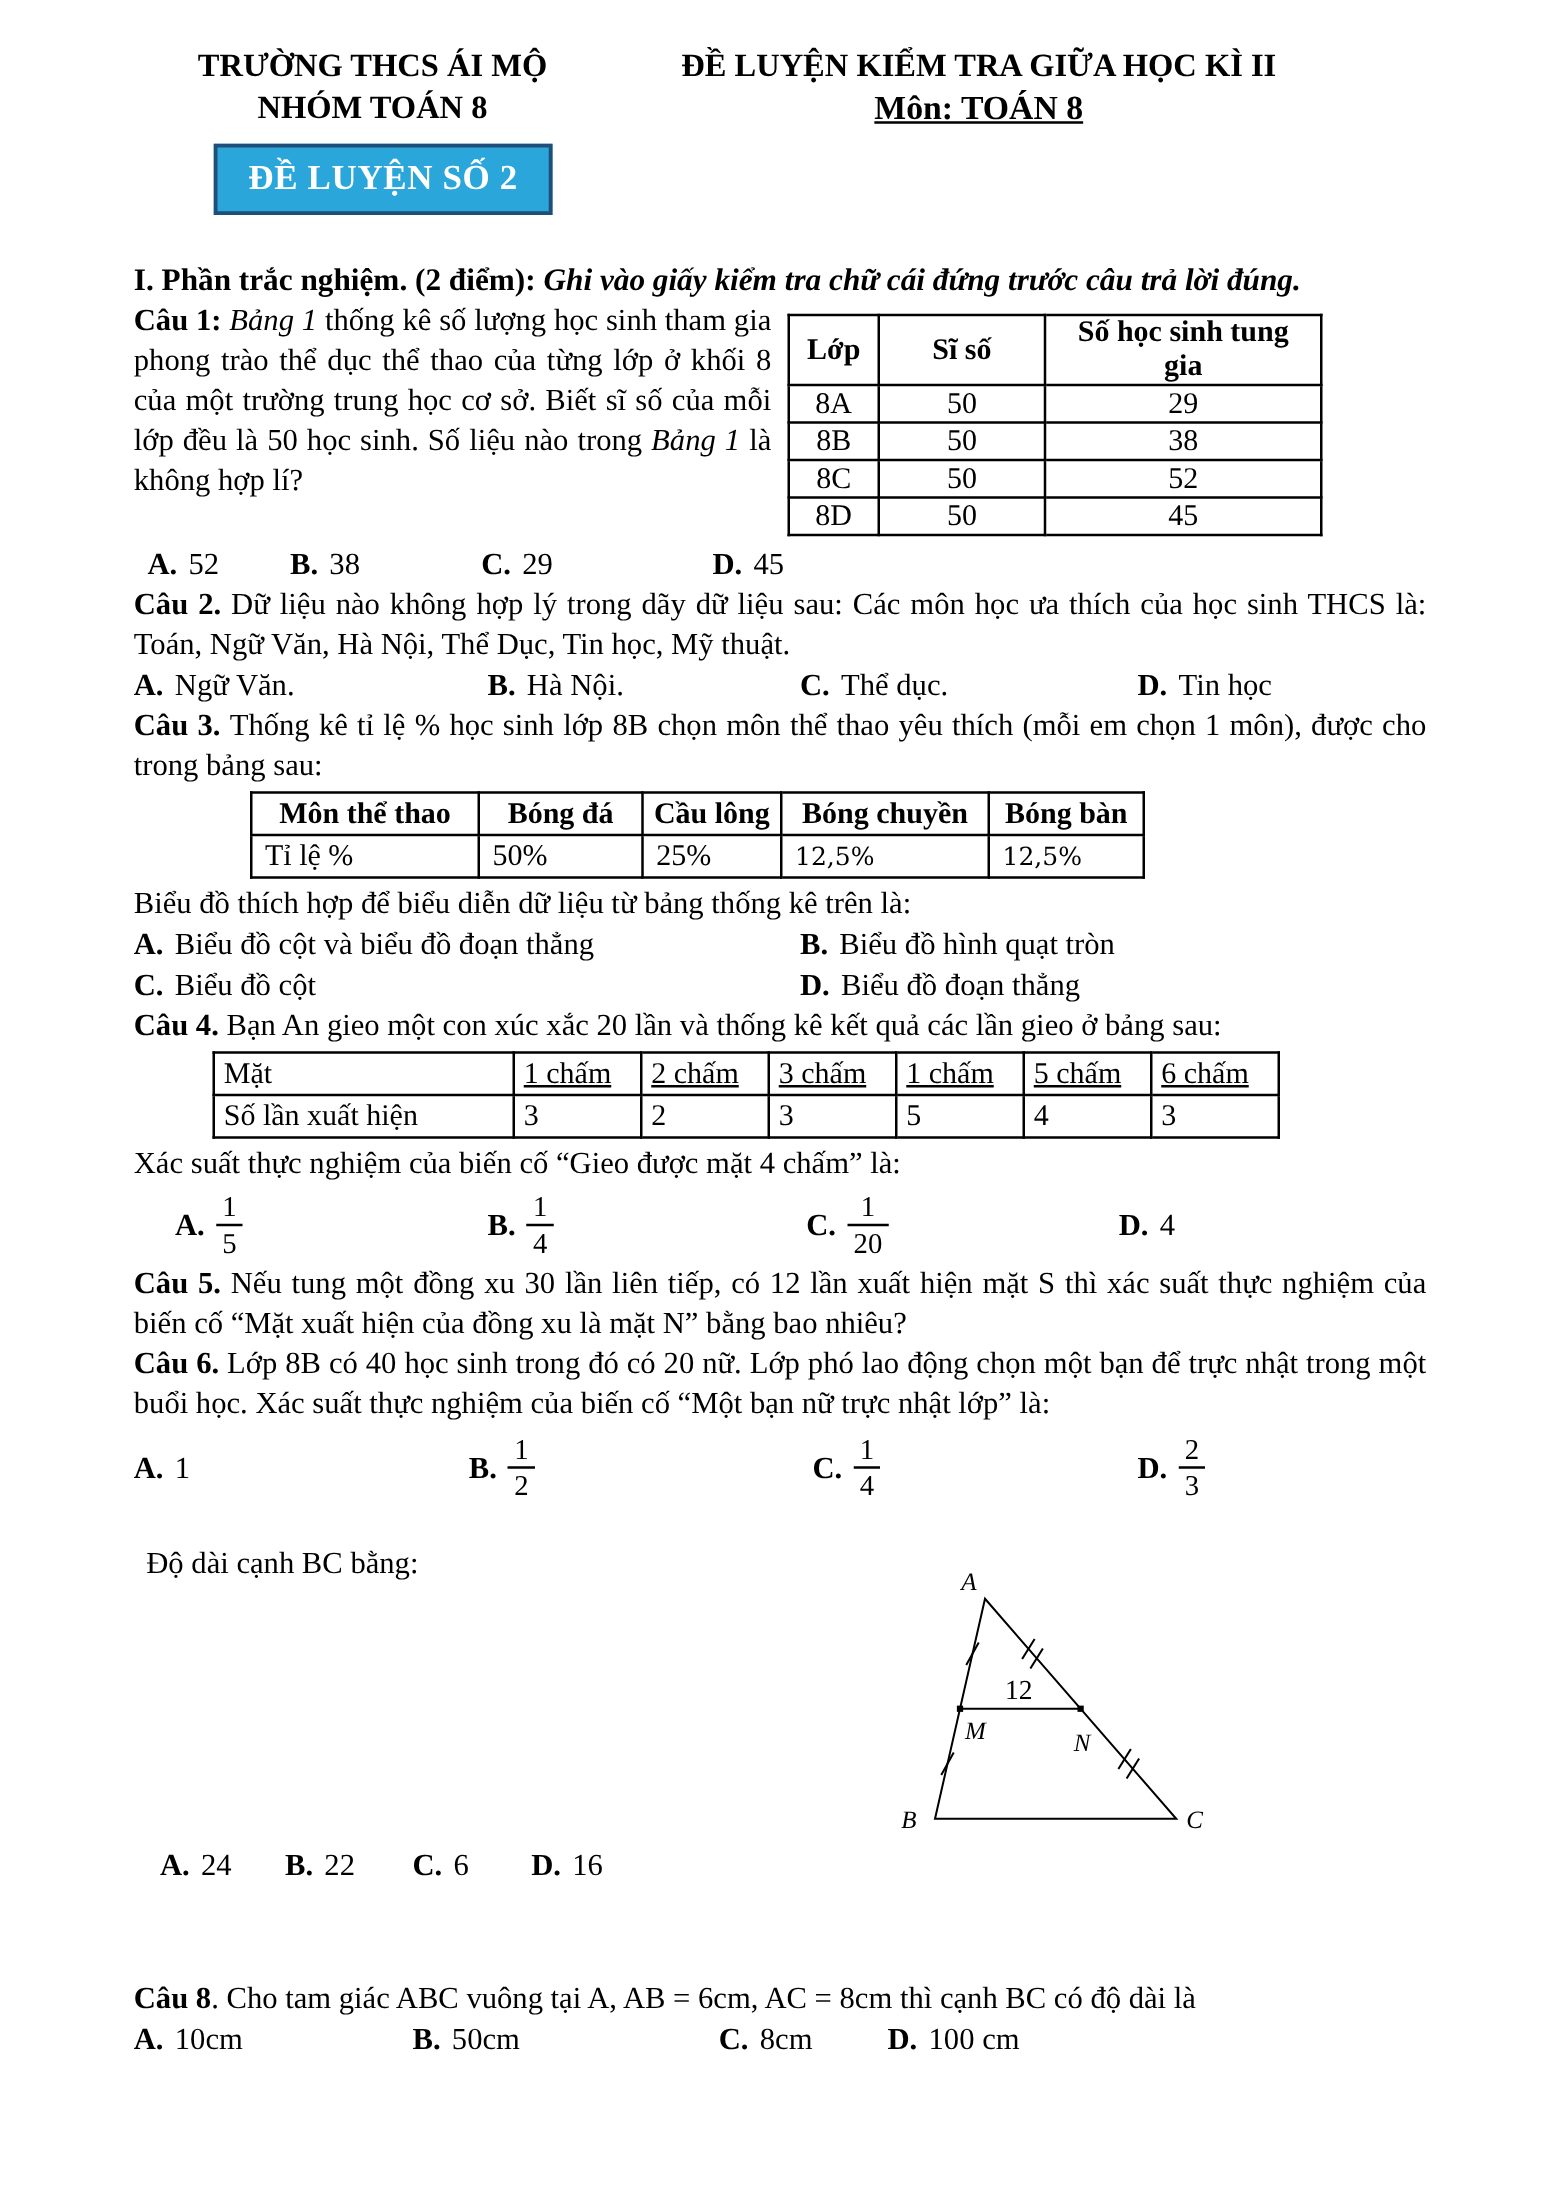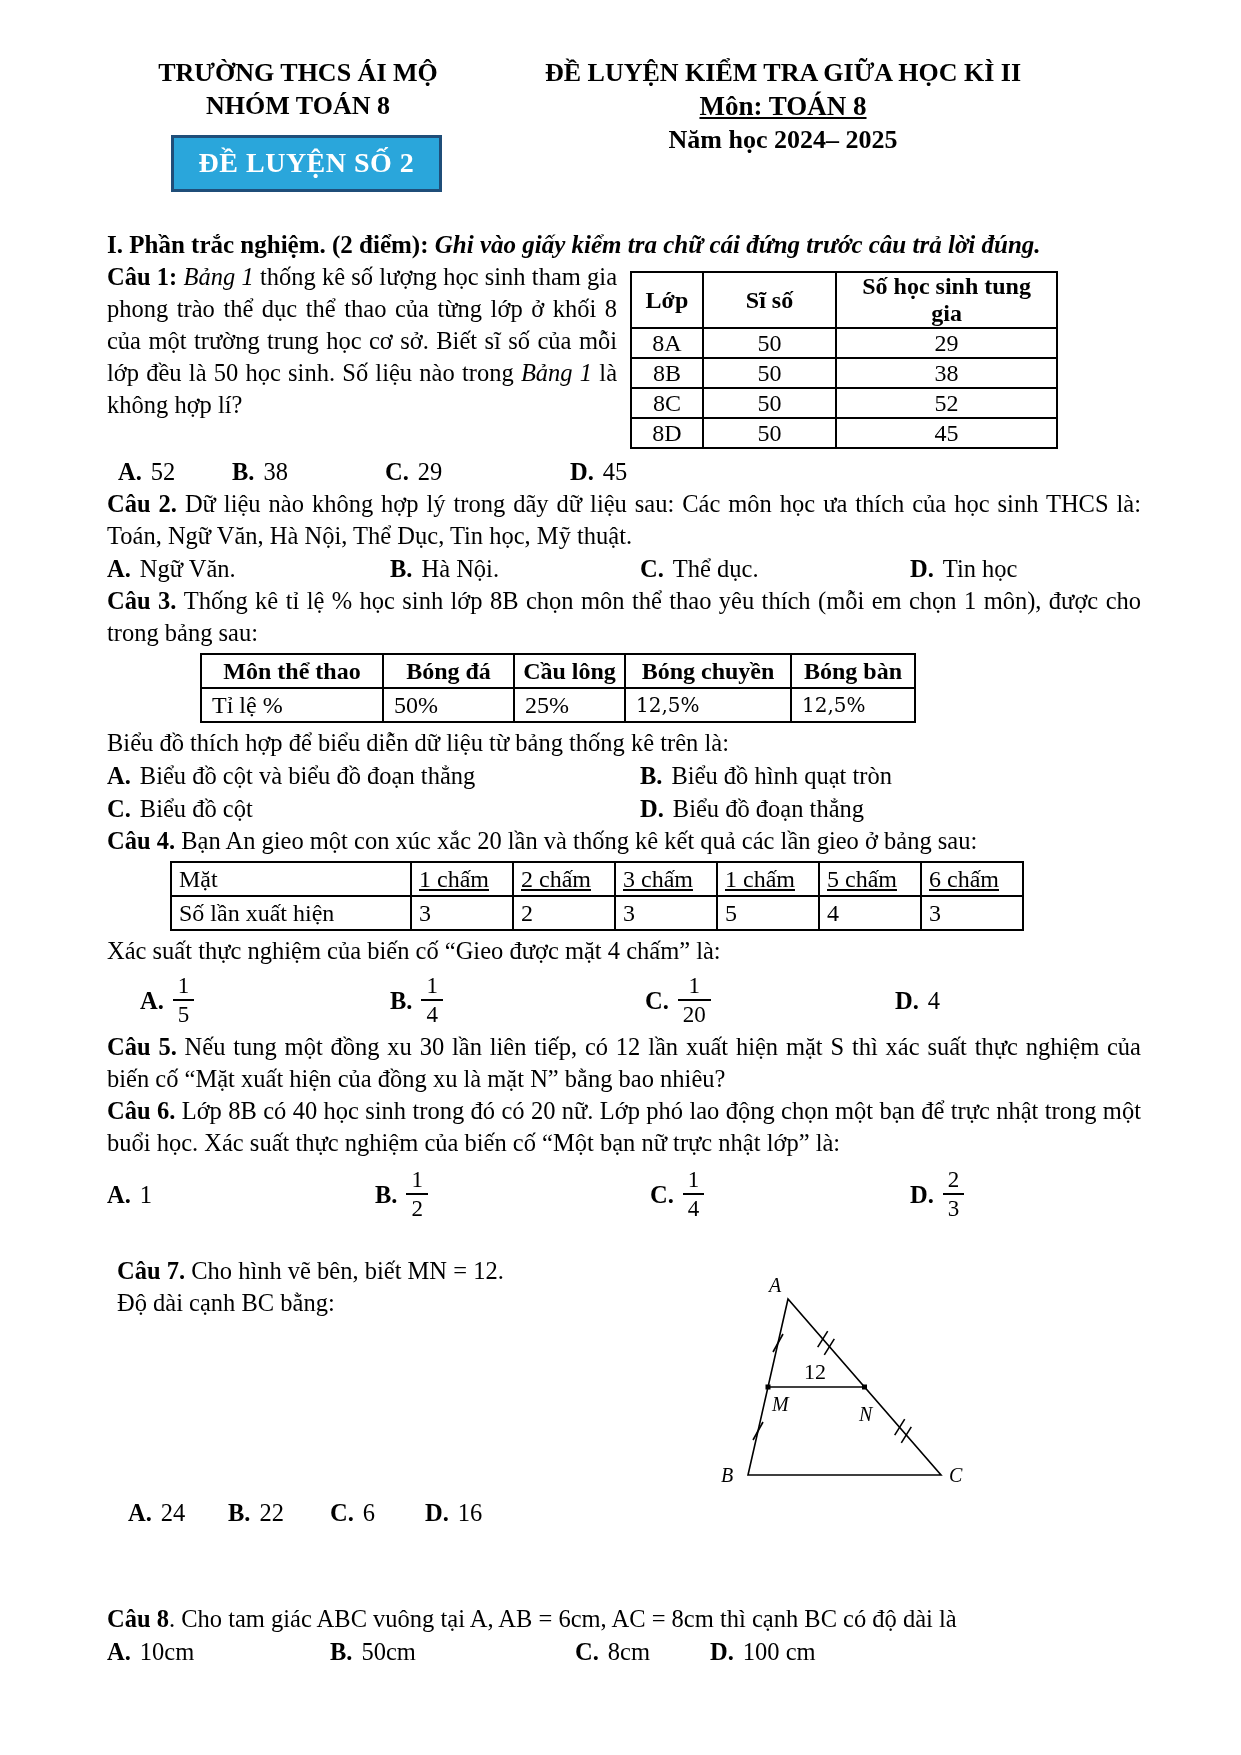--- a/index.html
+++ b/index.html
@@ -2,21 +2,21 @@
 <html><head>
 <meta charset="utf-8">
 <style>
   * { margin:0; padding:0; box-sizing:border-box; }
   html,body { background:#ffffff; }
   body {
     width:1241px; height:1755px;
     font-family:"Liberation Serif", serif;
     color:#000;
   }
-  .page { width:1241px; height:1755px; padding:56px 100px 0 107px; overflow:hidden; }
+  .page { width:1241px; height:1755px; padding:36px 100px 0 107px; overflow:hidden; }
 
   
   .hdr { display:flex; }
   .hdr-left { width:382px; text-align:center; }
   .hdr-right { width:588px; text-align:center; }
   .hl { font-weight:bold; font-size:26px; line-height:33px; }
   .hl2 { font-weight:bold; font-size:27px; line-height:34px;text-decoration:underline; }
   .hl3 { font-weight:bold; font-size:26px; line-height:34px; }
   .duration { font-style:italic; font-size:25px; line-height:36px; }
   .exam-box {
@@ -96,21 +96,20 @@
     <div class="hdr-left">
       <div class="hl">TRƯỜNG THCS ÁI MỘ</div>
       <div class="hl">NHÓM TOÁN 8</div>
       <div class="exam-box" style="background: rgb(42, 166, 219); border-color: rgb(31, 78, 121); color: rgb(255, 255, 255); margin-left: 17px;">
         <span>ĐỀ LUYỆN SỐ 2</span>
       </div>
     </div>
     <div class="hdr-right">
       <div class="hl">ĐỀ LUYỆN KIỂM TRA GIỮA HỌC KÌ II</div>
       <div class="hl2">Môn: TOÁN 8</div>
-      <div class="hl3">Năm học 2024– 2025</div>
     </div>
   </div>
 
   <p class="intro"><span class="lbl">I. Phần trắc nghiệm. (2 điểm): </span><span class="ins">Ghi vào giấy kiểm tra chữ cái đứng trước câu trả lời đúng.</span></p>
 
   <div class="q1">
     <table class="tbl q1t">
       <tbody>
       <tr>
         <th class="c1">Lớp</th>
@@ -331,21 +330,20 @@
       </g>
       <rect x="114.5" y="123.5" width="5" height="5" fill="#000"></rect>
       <rect x="211" y="123.5" width="5" height="5" fill="#000"></rect>
       <text class="figlab" x="118" y="31">A</text>
       <text class="figlab" x="70" y="221">B</text>
       <text class="figlab" x="298" y="221">C</text>
       <text class="figlab" x="121" y="150">M</text>
       <text class="figlab" x="208" y="160">N</text>
       <text class="figsize" x="153" y="118">12</text>
     </svg>
-    <p class="qtext"><b class="qlbl">Câu 7. </b><span>Cho hình vẽ bên, biết MN = 12.</span></p>
     <p class="qtext">Độ dài cạnh BC bằng:</p>
     <div class="opts q7o">
       <span class="opt">
           <b class="ol">A.</b>
           <span>24</span>
         </span>
       <span class="opt">
           <b class="ol">B.</b>
           <span>22</span>
         </span>

